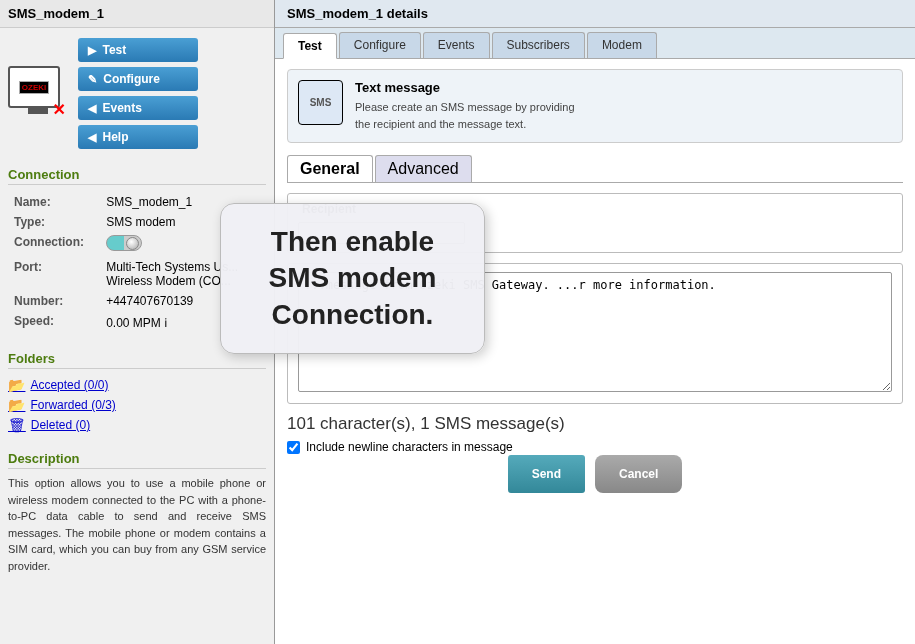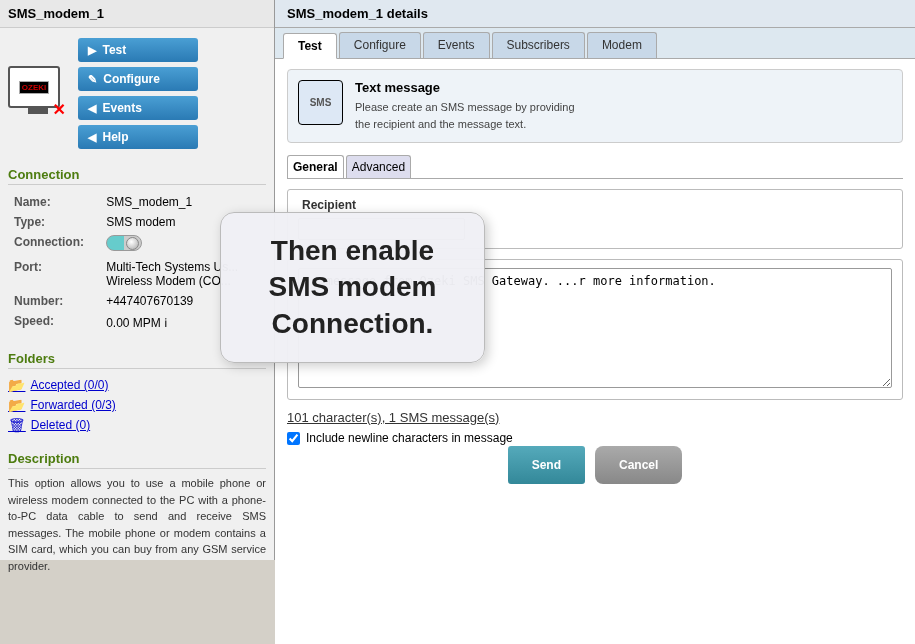--- a/index.html
+++ b/index.html
@@ -6,21 +6,21 @@
     body { font-family: Arial, sans-serif; font-size: 12px; background: #d4d0c8; width: 915px; height: 644px; overflow: hidden; display: flex; }
 
     
     .left-panel {
       width: 275px;
       min-width: 275px;
       background: #f0f0f0;
       border-right: 1px solid #999;
       display: flex;
       flex-direction: column;
-      height: 560px;
+      height: 644px;
     }
 
     .left-header {
       background: #e8e8e8;
       border-bottom: 1px solid #ccc;
       padding: 6px 8px;
       font-weight: bold;
       font-size: 13px;
     }
 
@@ -225,27 +225,27 @@
     .message-info-text p { font-size: 11px; color: #444; line-height: 1.5; }
 
     .sub-tab-bar {
       display: flex;
       border-bottom: 1px solid #aaa;
       gap: 2px;
       margin-bottom: 10px;
     }
 
     .sub-tab {
-      padding: 4px 5px;
+      padding: 4px 12px;
       border: 1px solid #aaa;
       border-bottom: none;
       border-radius: 3px 3px 0 0;
       cursor: pointer;
       background: #dde;
-      font-size: 12px;
+      font-size: 16px;
     }
 
     .sub-tab.active {
       background: #fff;
       font-weight: bold;
     }
 
     .fieldset-box {
       border: 1px solid #bbb;
       border-radius: 3px;
@@ -272,21 +272,21 @@
     .message-textarea {
       width: 100%;
       height: 120px;
       border: 1px solid #999;
       border-radius: 2px;
       padding: 5px;
       font-size: 12px;
       resize: vertical;
     }
 
-    .char-count { font-size: 13px; color: #333; margin-bottom: 6px; text-decoration: underline; }
+    .char-count { font-size: 17px; color: #333; margin-bottom: 6px; }
 
     .checkbox-row {
       display: flex;
       align-items: center;
       gap: 6px;
       margin-bottom: 1px;
     }
 
     .checkbox-input { cursor: pointer; }
 
@@ -316,21 +316,21 @@
       font-size: 12px;
       font-weight: bold;
       cursor: pointer;
       text-align: right;
     }
 
     
     .tooltip-overlay {
       position: fixed;
       left: 220px;
-      top: 212px;
+      top: 203px;
       background: rgba(240, 240, 245, 0.97);
       border: 1px solid #bbb;
       border-radius: 14px;
       padding: 20px 25px;
       width: 265px;
       box-shadow: 3px 3px 12px rgba(0,0,0,0.2);
       z-index: 100;
       font-size: 28px;
       font-weight: bold;
       color: #222;

